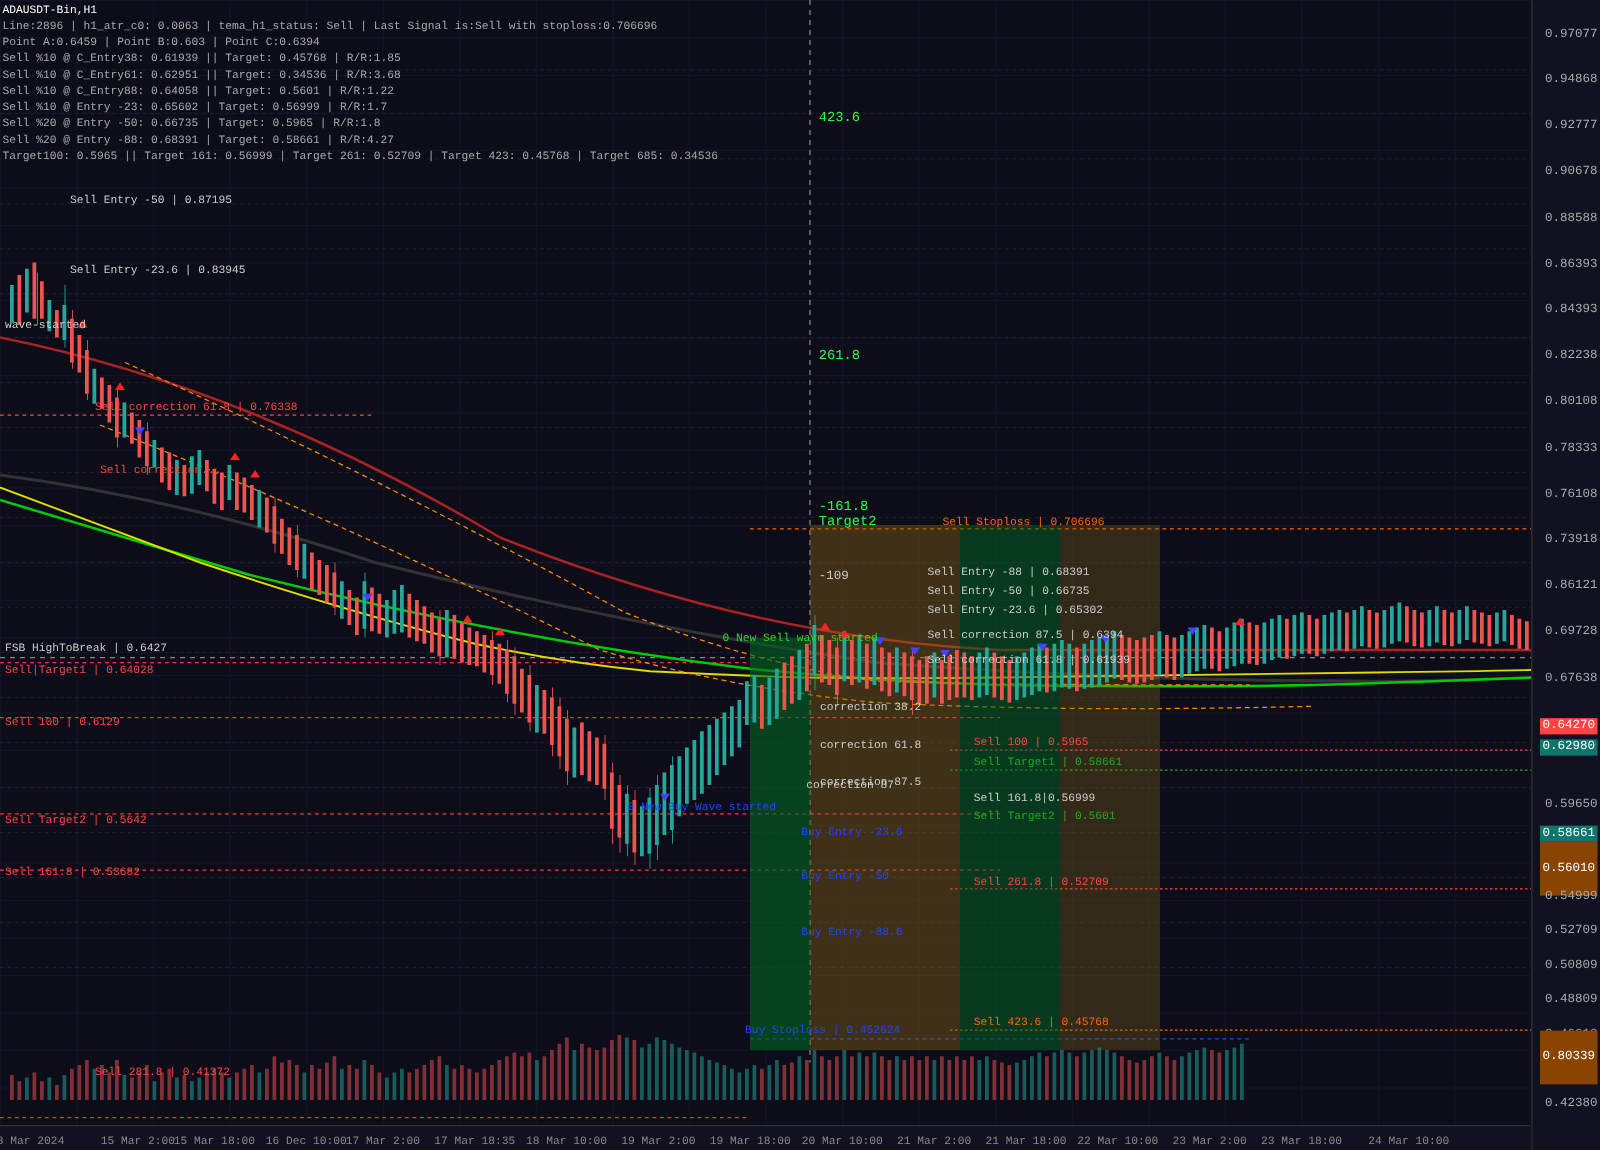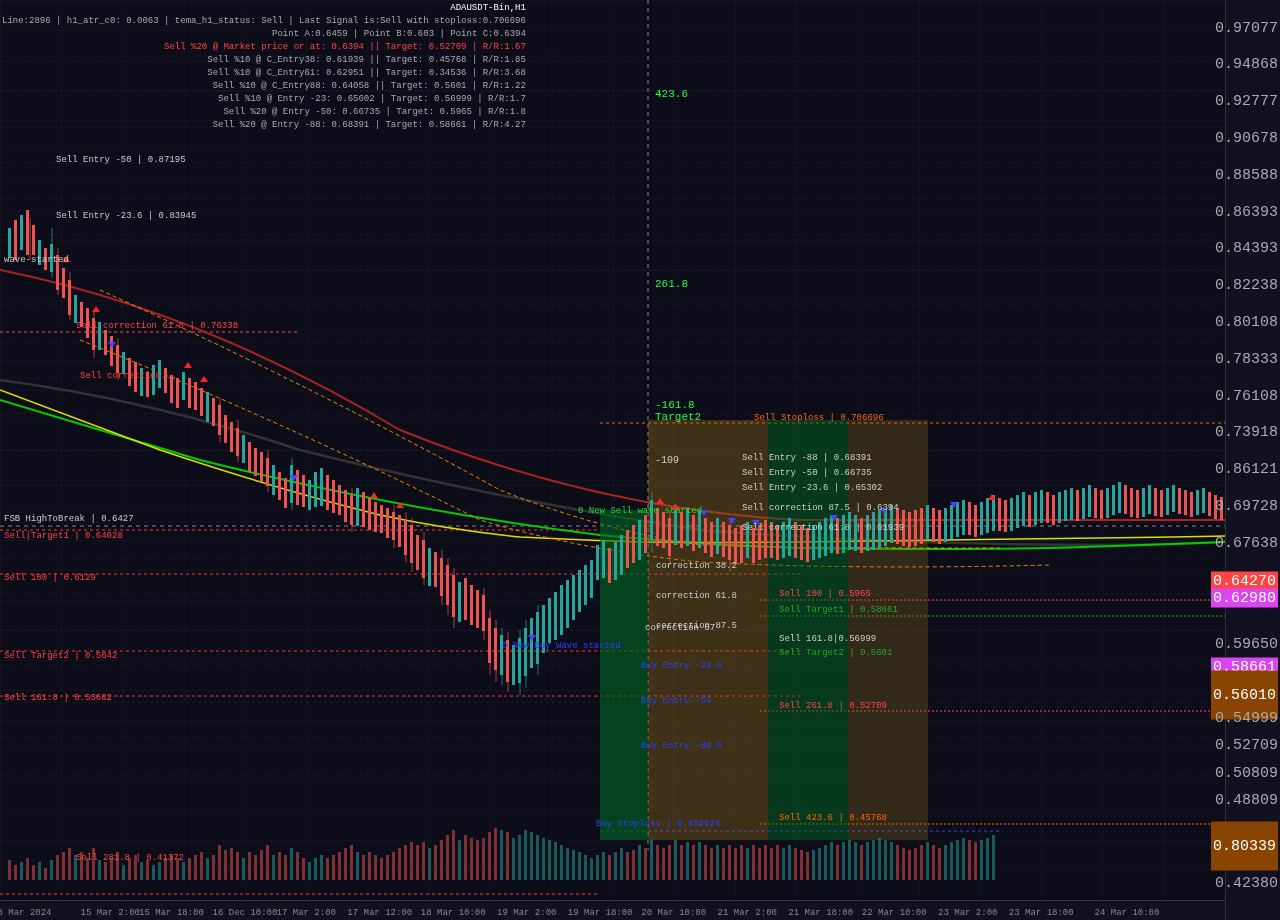--- a/index.html
+++ b/index.html
@@ -22,48 +22,48 @@
     #info-panel {
       position: absolute;
       top: 2px;
       left: 2px;
       color: #aaa;
       font-size: 9px;
       line-height: 13px;
       z-index: 100;
       pointer-events: none;
     }
-    .info-line { white-space: nowrap; text-align: right; }
+    .info-line { white-space: nowrap; }
     .highlight-red { color: #ff4444; }
     .highlight-white { color: #ffffff; }
     #price-scale {
       position: absolute;
       right: 0;
       top: 0;
       width: 55px;
       height: 100%;
       background: #111122;
       border-left: 1px solid #333;
       z-index: 50;
     }
     .price-label {
       position: absolute;
       right: 2px;
-      font-size: 15px;
+      font-size: 10px;
       color: #aaa;
       transform: translateY(-50%);
       white-space: nowrap;
     }
     .price-label-highlight {
       background: #ff4444;
       color: #fff;
       padding: 1px 2px;
     }
     .price-label-green {
-      background: #d946ef;
+      background: #0f766e;
       color: #fff;
       padding: 1px 2px;
     }
     .price-label-orange {
       background: #884400;
       color: #fff;
       padding: 16px 2px;
     }
     #time-scale {
       position: absolute;
@@ -116,27 +116,27 @@
 </head>
 <body>
 
 <div id="chart-container">
 
 
   <div id="info-panel">
     <div class="info-line highlight-white">ADAUSDT-Bin,H1</div>
     <div class="info-line">Line:2896 | h1_atr_c0: 0.0063 | tema_h1_status: Sell | Last Signal is:Sell with stoploss:0.706696</div>
     <div class="info-line">Point A:0.6459 | Point B:0.603 | Point C:0.6394</div>
-    <div class="info-line highlight-red">Sell %20 @ Market price or at: 0.6394 || Target: 0.52709 | R/R:1.67</div>
     <div class="info-line">Sell %10 @ C_Entry38: 0.61939 || Target: 0.45768 | R/R:1.85</div>
     <div class="info-line">Sell %10 @ C_Entry61: 0.62951 || Target: 0.34536 | R/R:3.68</div>
     <div class="info-line">Sell %10 @ C_Entry88: 0.64058 || Target: 0.5601 | R/R:1.22</div>
     <div class="info-line">Sell %10 @ Entry -23: 0.65602 | Target: 0.56999 | R/R:1.7</div>
     <div class="info-line">Sell %20 @ Entry -50: 0.66735 | Target: 0.5965 | R/R:1.8</div>
     <div class="info-line">Sell %20 @ Entry -88: 0.68391 | Target: 0.58661 | R/R:4.27</div>
+    <div class="info-line">Target100: 0.5965 || Target 161: 0.56999 | Target 261: 0.52709 | Target 423: 0.45768 | Target 685: 0.34536</div>
   </div>
 
   <div id="chart-area">
     <svg id="main-chart" viewBox="0 0 1225 900" preserveAspectRatio="none">
       <defs>
         <pattern id="grid" width="61.25" height="30" patternUnits="userSpaceOnUse">
           <path d="M 61.25 0 L 0 0 0 30" fill="none" stroke="#1e2035" stroke-width="0.5"></path>
         </pattern>
       </defs>
 
@@ -758,21 +758,21 @@
     <div class="price-label price-label-orange" style="top: 92%">0.80339</div>
     <div class="price-label" style="top: 96%">0.42380</div>
   </div>
 
   <div id="time-scale">
     <div class="time-label" style="left: 2%">8 Mar 2024</div>
     <div class="time-label" style="left: 9%">15 Mar 2:00</div>
     <div class="time-label" style="left: 14%">15 Mar 18:00</div>
     <div class="time-label" style="left: 20%">16 Dec 10:00</div>
     <div class="time-label" style="left: 25%">17 Mar 2:00</div>
-    <div class="time-label" style="left: 31%">17 Mar 12:00</div>
+    <div class="time-label" style="left: 31%">17 Mar 18:35</div>
     <div class="time-label" style="left: 37%">18 Mar 10:00</div>
     <div class="time-label" style="left: 43%">19 Mar 2:00</div>
     <div class="time-label" style="left: 49%">19 Mar 18:00</div>
     <div class="time-label" style="left: 55%">20 Mar 10:00</div>
     <div class="time-label" style="left: 61%">21 Mar 2:00</div>
     <div class="time-label" style="left: 67%">21 Mar 18:00</div>
     <div class="time-label" style="left: 73%">22 Mar 10:00</div>
     <div class="time-label" style="left: 79%">23 Mar 2:00</div>
     <div class="time-label" style="left: 85%">23 Mar 18:00</div>
     <div class="time-label" style="left: 92%">24 Mar 10:00</div>

